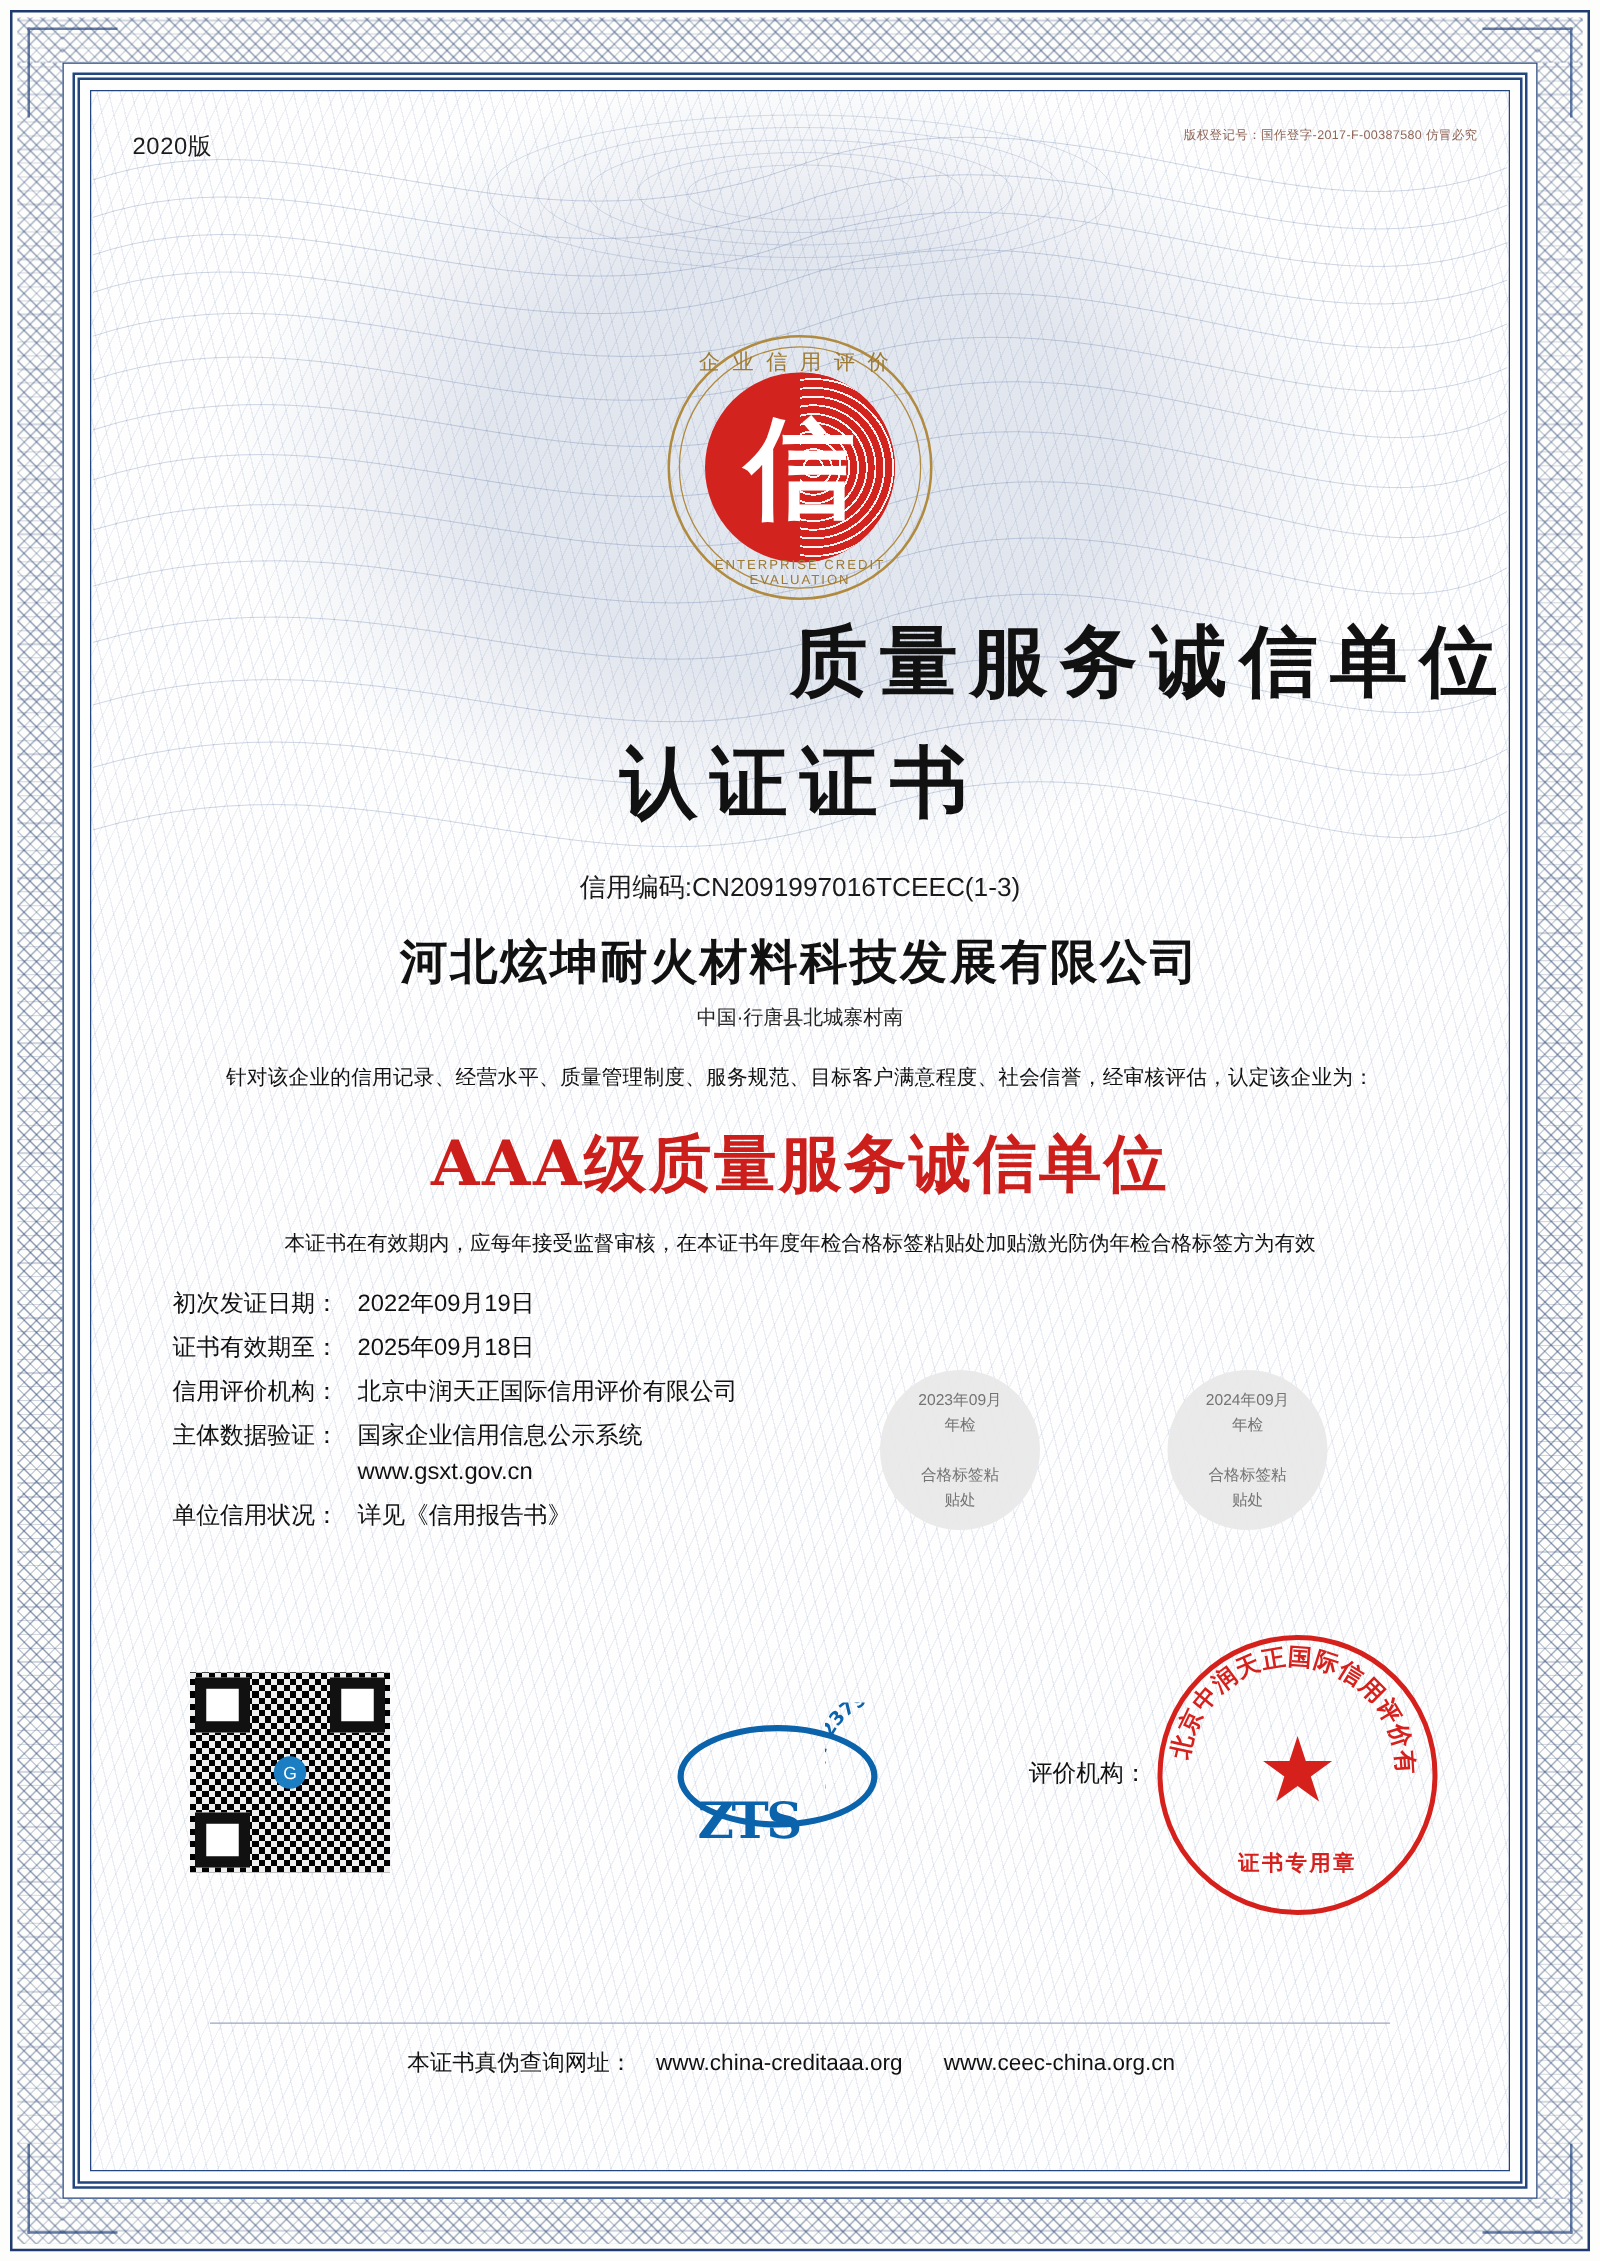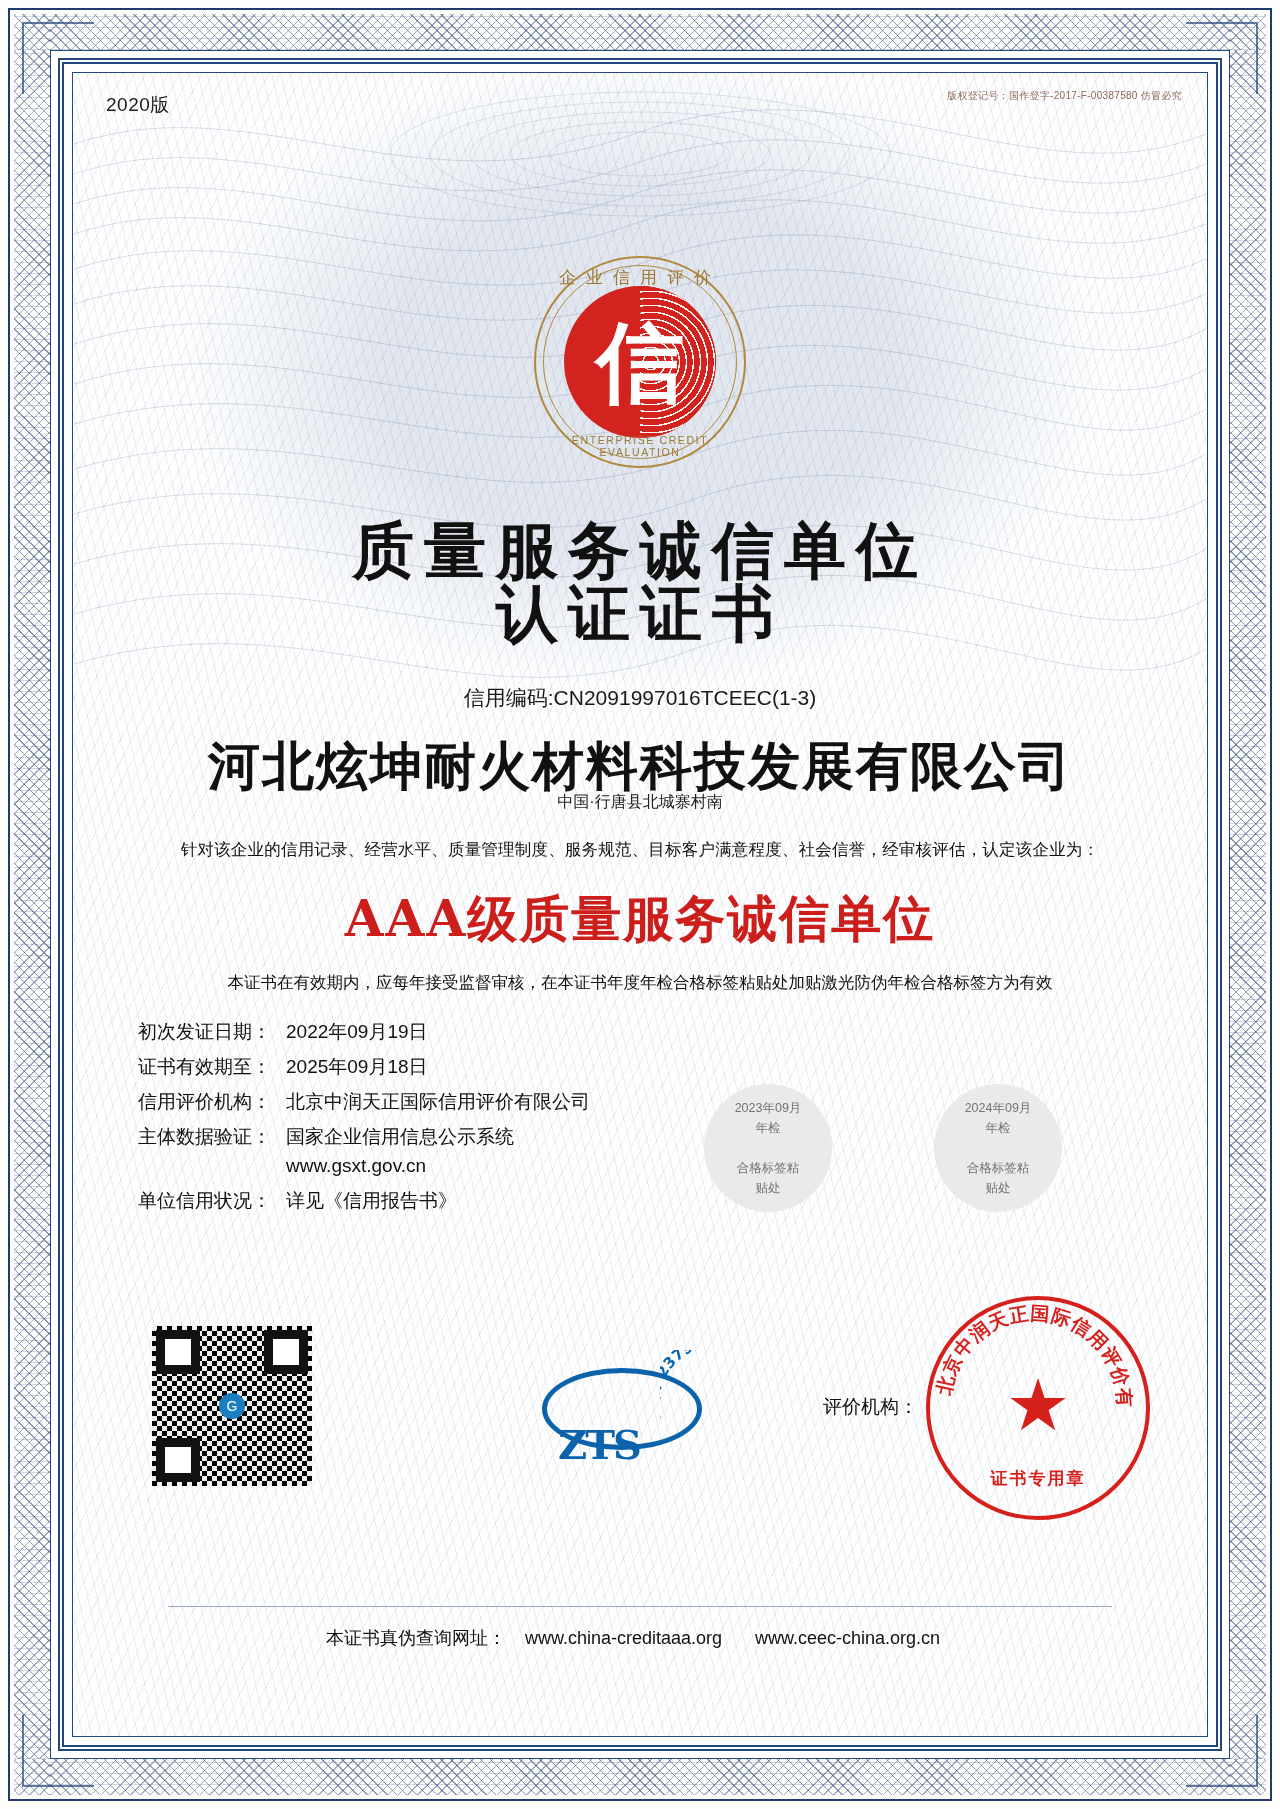--- a/index.html
+++ b/index.html
@@ -89,21 +89,21 @@
     opacity: .7;
   }
   .c-tl { left: 22px; top: 22px; border-right: none; border-bottom: none; }
   .c-tr { right: 22px; top: 22px; border-left: none; border-bottom: none; }
   .c-bl { left: 22px; bottom: 22px; border-right: none; border-top: none; }
   .c-br { right: 22px; bottom: 22px; border-left: none; border-top: none; }
 
   
   .content {
     position: absolute;
-    left: 72px; top: 64px;
+    left: 72px; top: 76px;
     width: 1136px; height: 1665px;
   }
   .version-tag {
     position: absolute;
     left: 34px; top: 28px;
     font-size: 19px;
     color: #1c1c1c;
     letter-spacing: .5px;
   }
   .copyright-note {
@@ -166,28 +166,27 @@
     font-size: 13px;
     letter-spacing: 6px;
   }
   .emblem-text-top { top: 10px; font-size: 17px; letter-spacing: 10px; }
   .emblem-text-bottom { bottom: 10px; font-size: 10.5px; letter-spacing: 1.6px; }
 
   .title-main {
     position: absolute;
     left: 0; top: 418px;
     width: 100%;
-    text-align: center;
-    font-family: Liberation Sans, sans-serif;
+    text-align: right;
+    font-family: Liberation Mono, monospace;
     font-weight: bold;
     font-size: 62px;
     letter-spacing: 10px;
     color: #111111;
     line-height: 1.28;
-    margin-top: 29px;
   }
   .title-sub {
     position: absolute;
     left: 0; top: 508px;
     width: 100%;
     text-align: center;
     font-family: "DejaVu Sans", sans-serif;
     font-weight: bold;
     font-size: 62px;
     letter-spacing: 10px;
@@ -201,21 +200,21 @@
     font-size: 21px;
     color: #1a1a1a;
   }
   .company-name {
     position: absolute;
     left: 0; top: 668px;
     width: 100%;
     text-align: center;
     font-family: "DejaVu Sans", sans-serif;
     font-weight: bold;
-    font-size: 52px;
+    font-size: 38px;
     letter-spacing: 2px;
     color: #111;
   }
   .company-addr {
     position: absolute;
     left: 0; top: 728px;
     width: 100%;
     text-align: center;
     font-size: 16px;
     color: #222;

